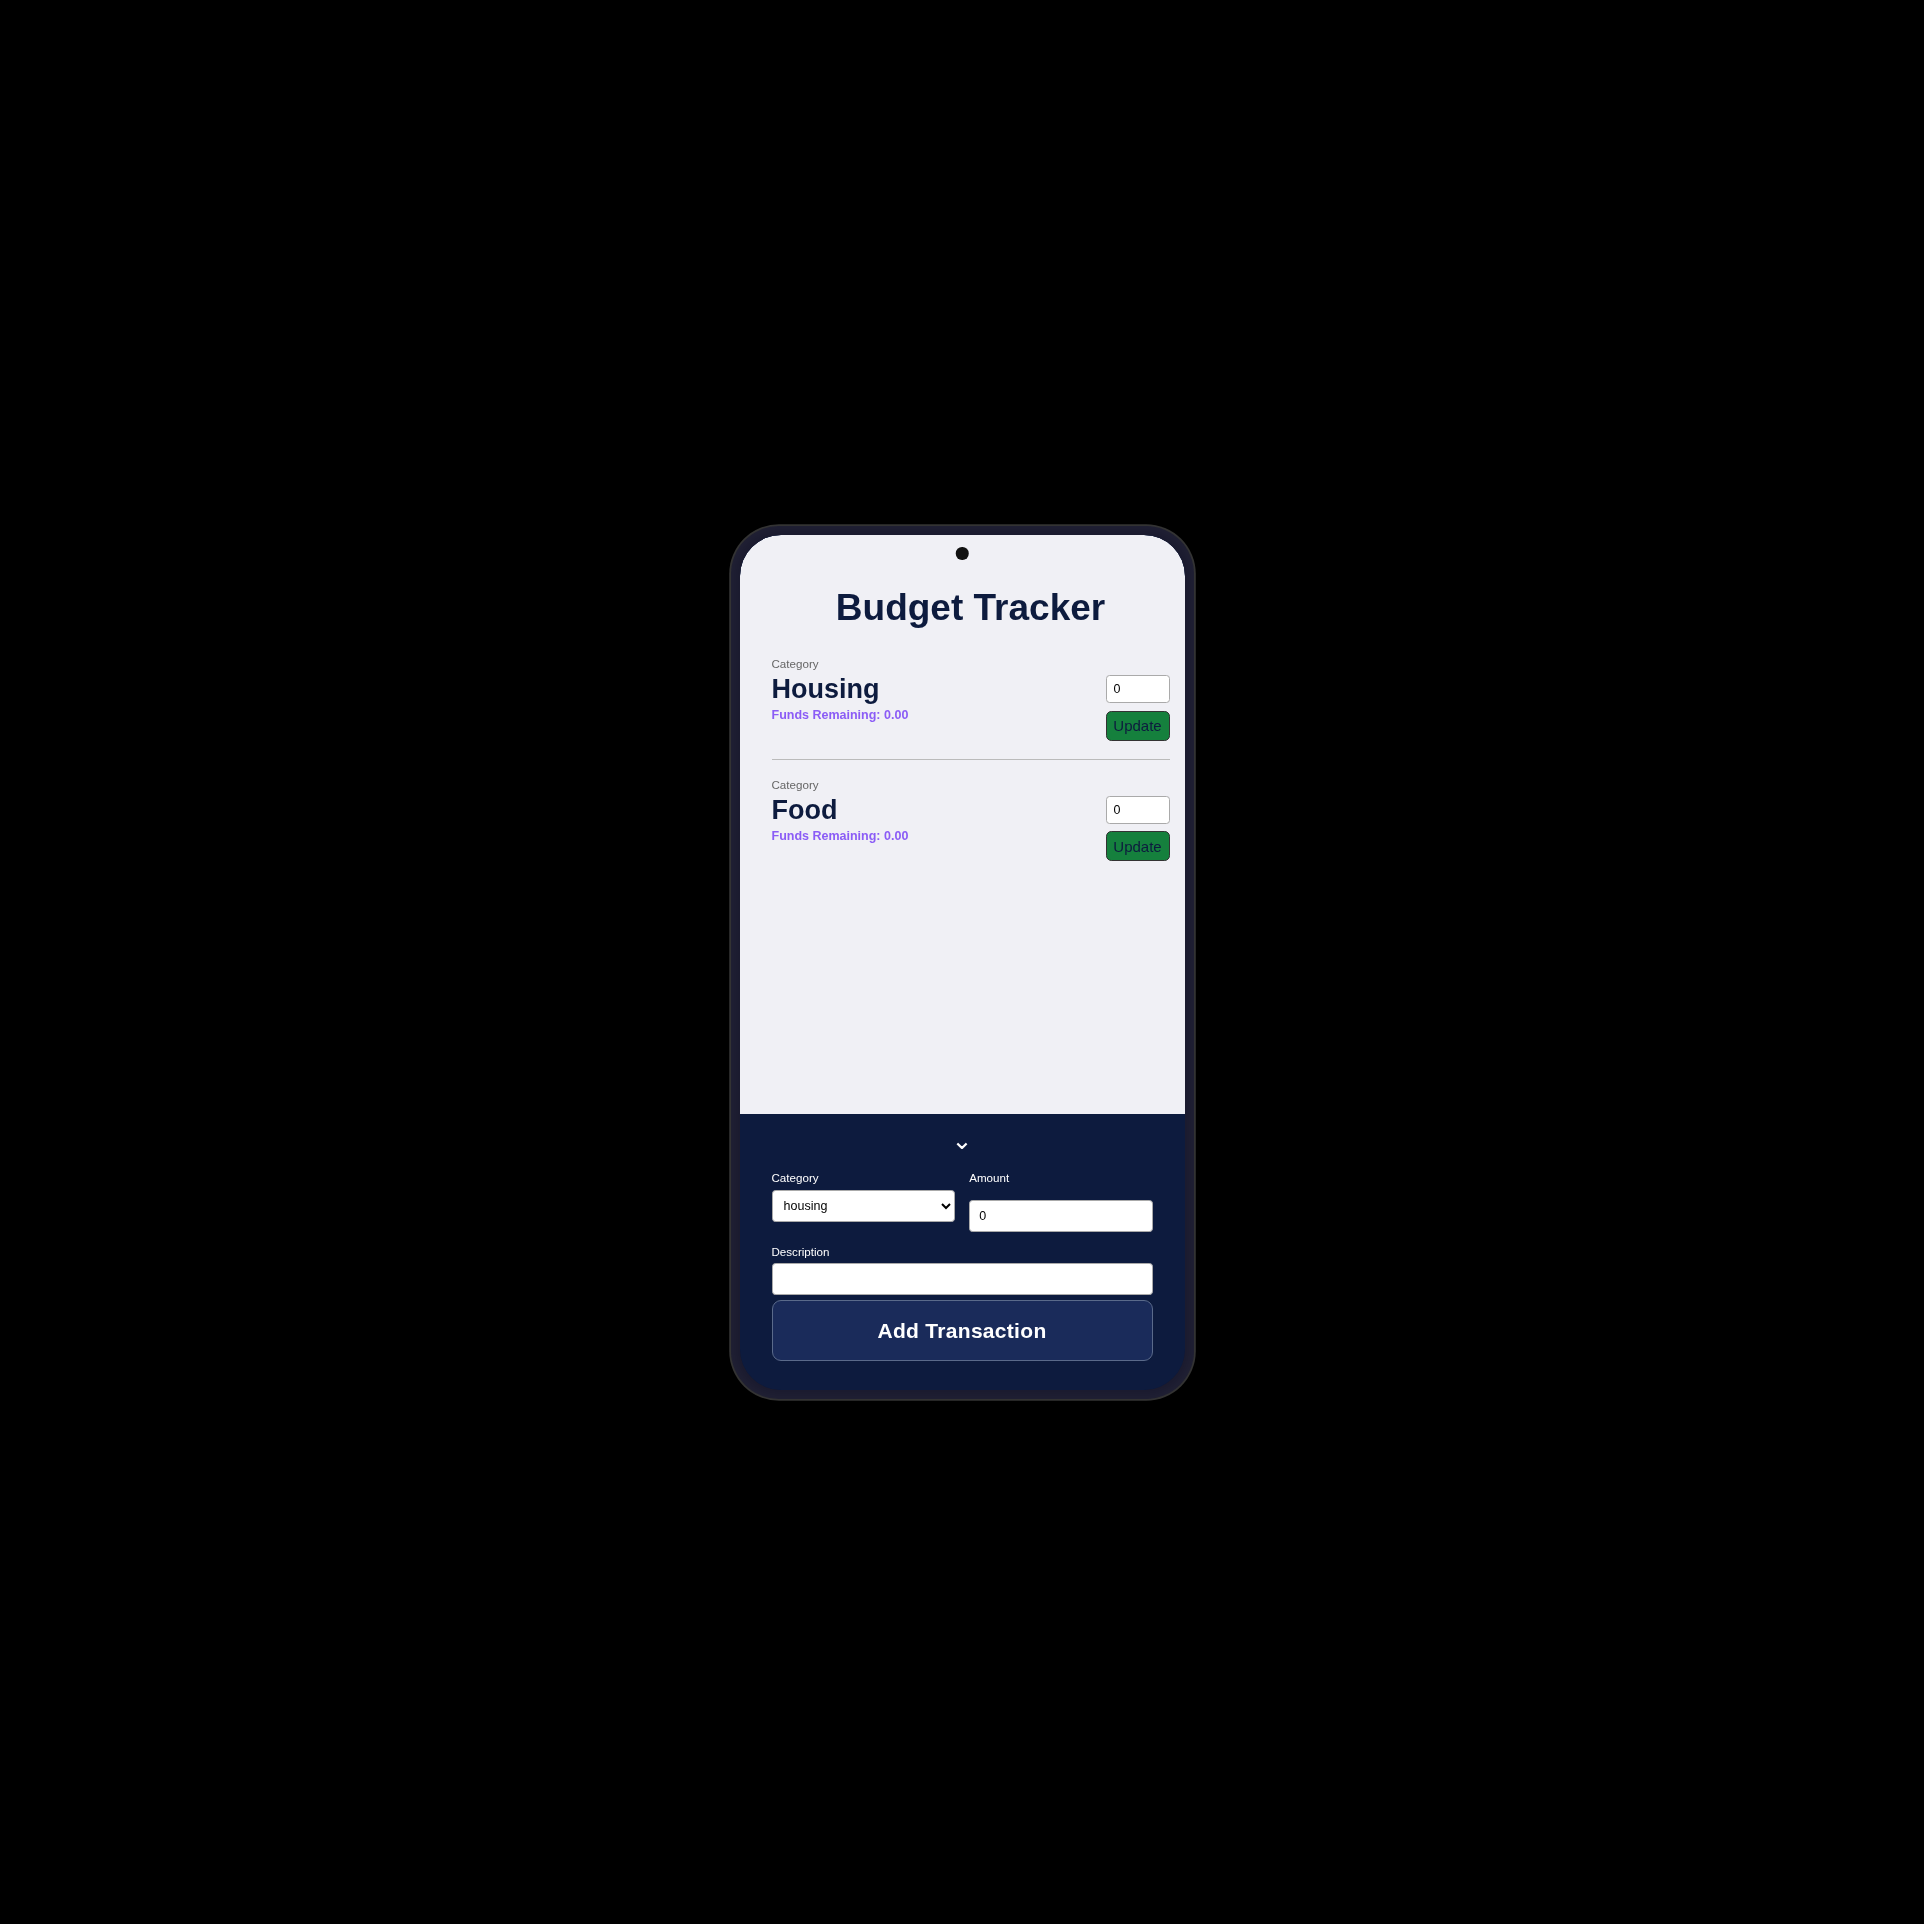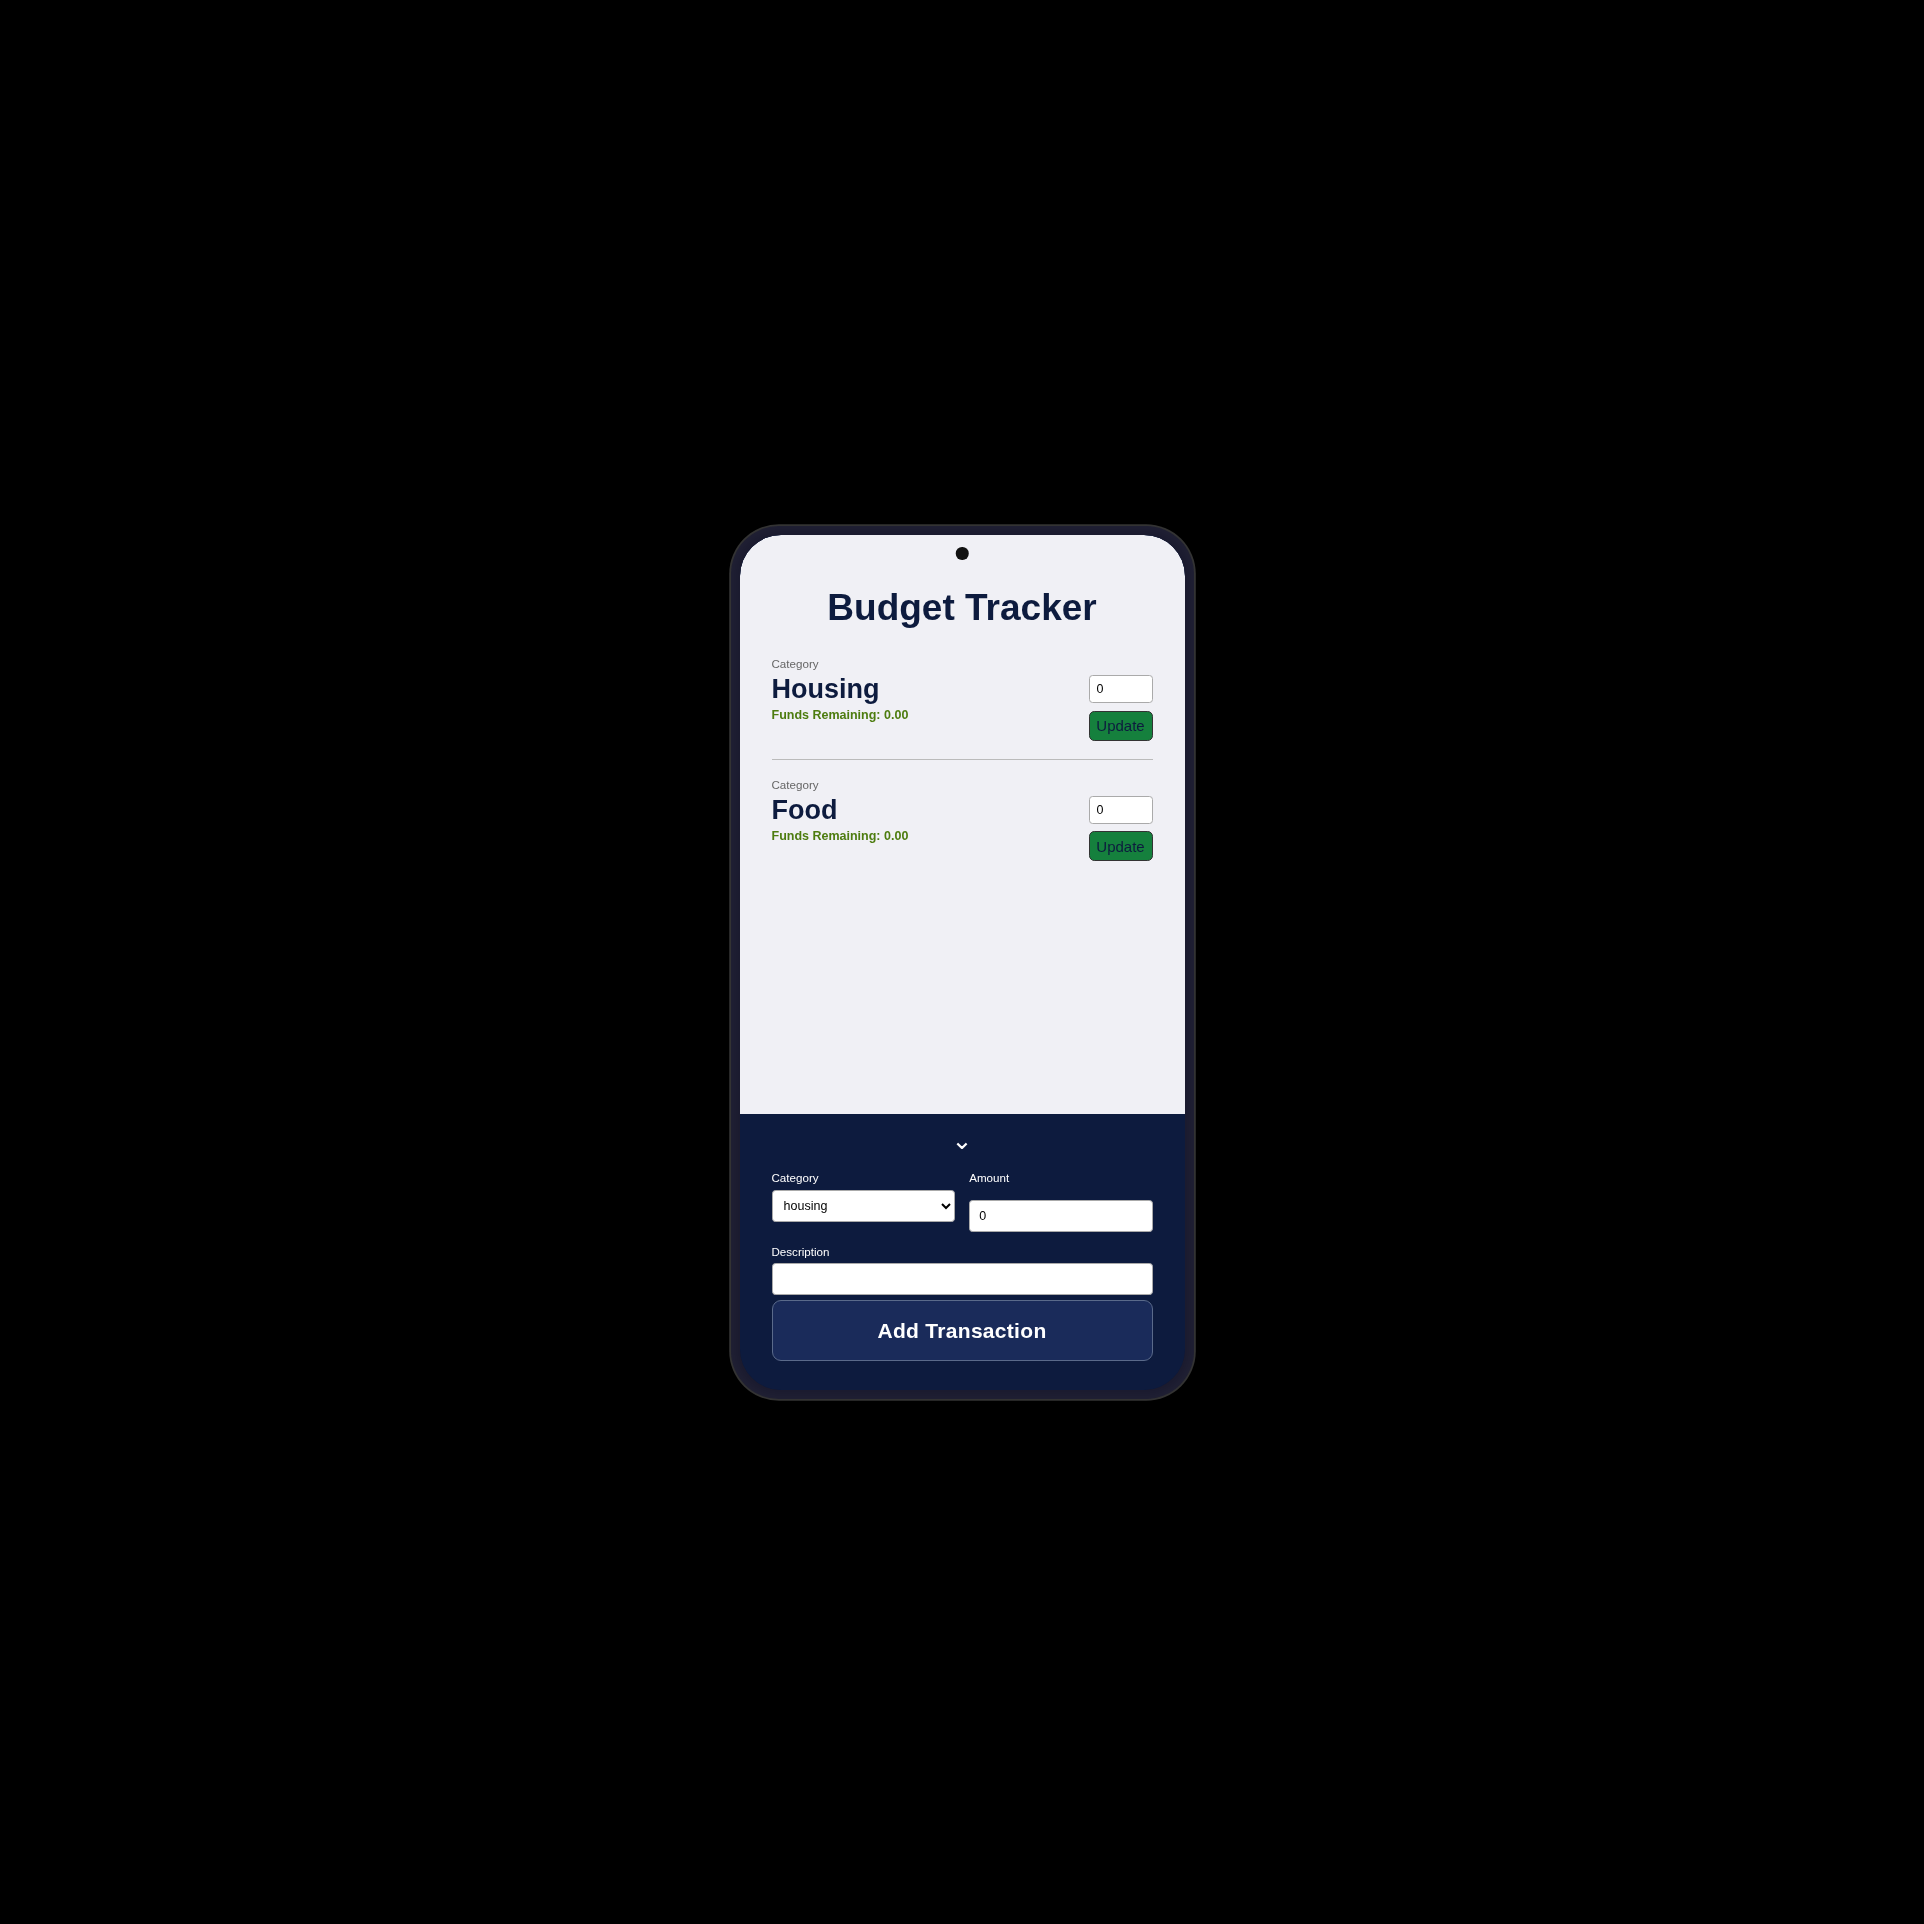--- a/index.html
+++ b/index.html
@@ -56,21 +56,21 @@
       display: flex;
       flex-direction: column;
       overflow: hidden;
       border-radius: 41px;
     }
 
     
     .top-section {
       background: #f0f0f5;
       flex: 1;
-      padding: 53px 32px 18px 32px;
+      padding: 53px 15px 18px 32px;
       overflow-y: auto;
       border-radius: 41px 41px 0 0;
     }
 
     .app-title {
       font-size: 37px;
       font-weight: 800;
       color: #0d1b3e;
       text-align: center;
       margin-bottom: 28.5px;
@@ -101,21 +101,21 @@
     .category-name {
       font-size: 27px;
       font-weight: 700;
       color: #0d1b3e;
       line-height: 1.1;
     }
 
     .funds-remaining {
       font-size: 12.5px;
       font-weight: 600;
-      color: #4d7c0f;
+      color: #8b5cf6;
       margin-top: 3.6px;
     }
 
     .category-controls {
       display: flex;
       flex-direction: column;
       align-items: flex-end;
       gap: 7.1px;
     }
 

